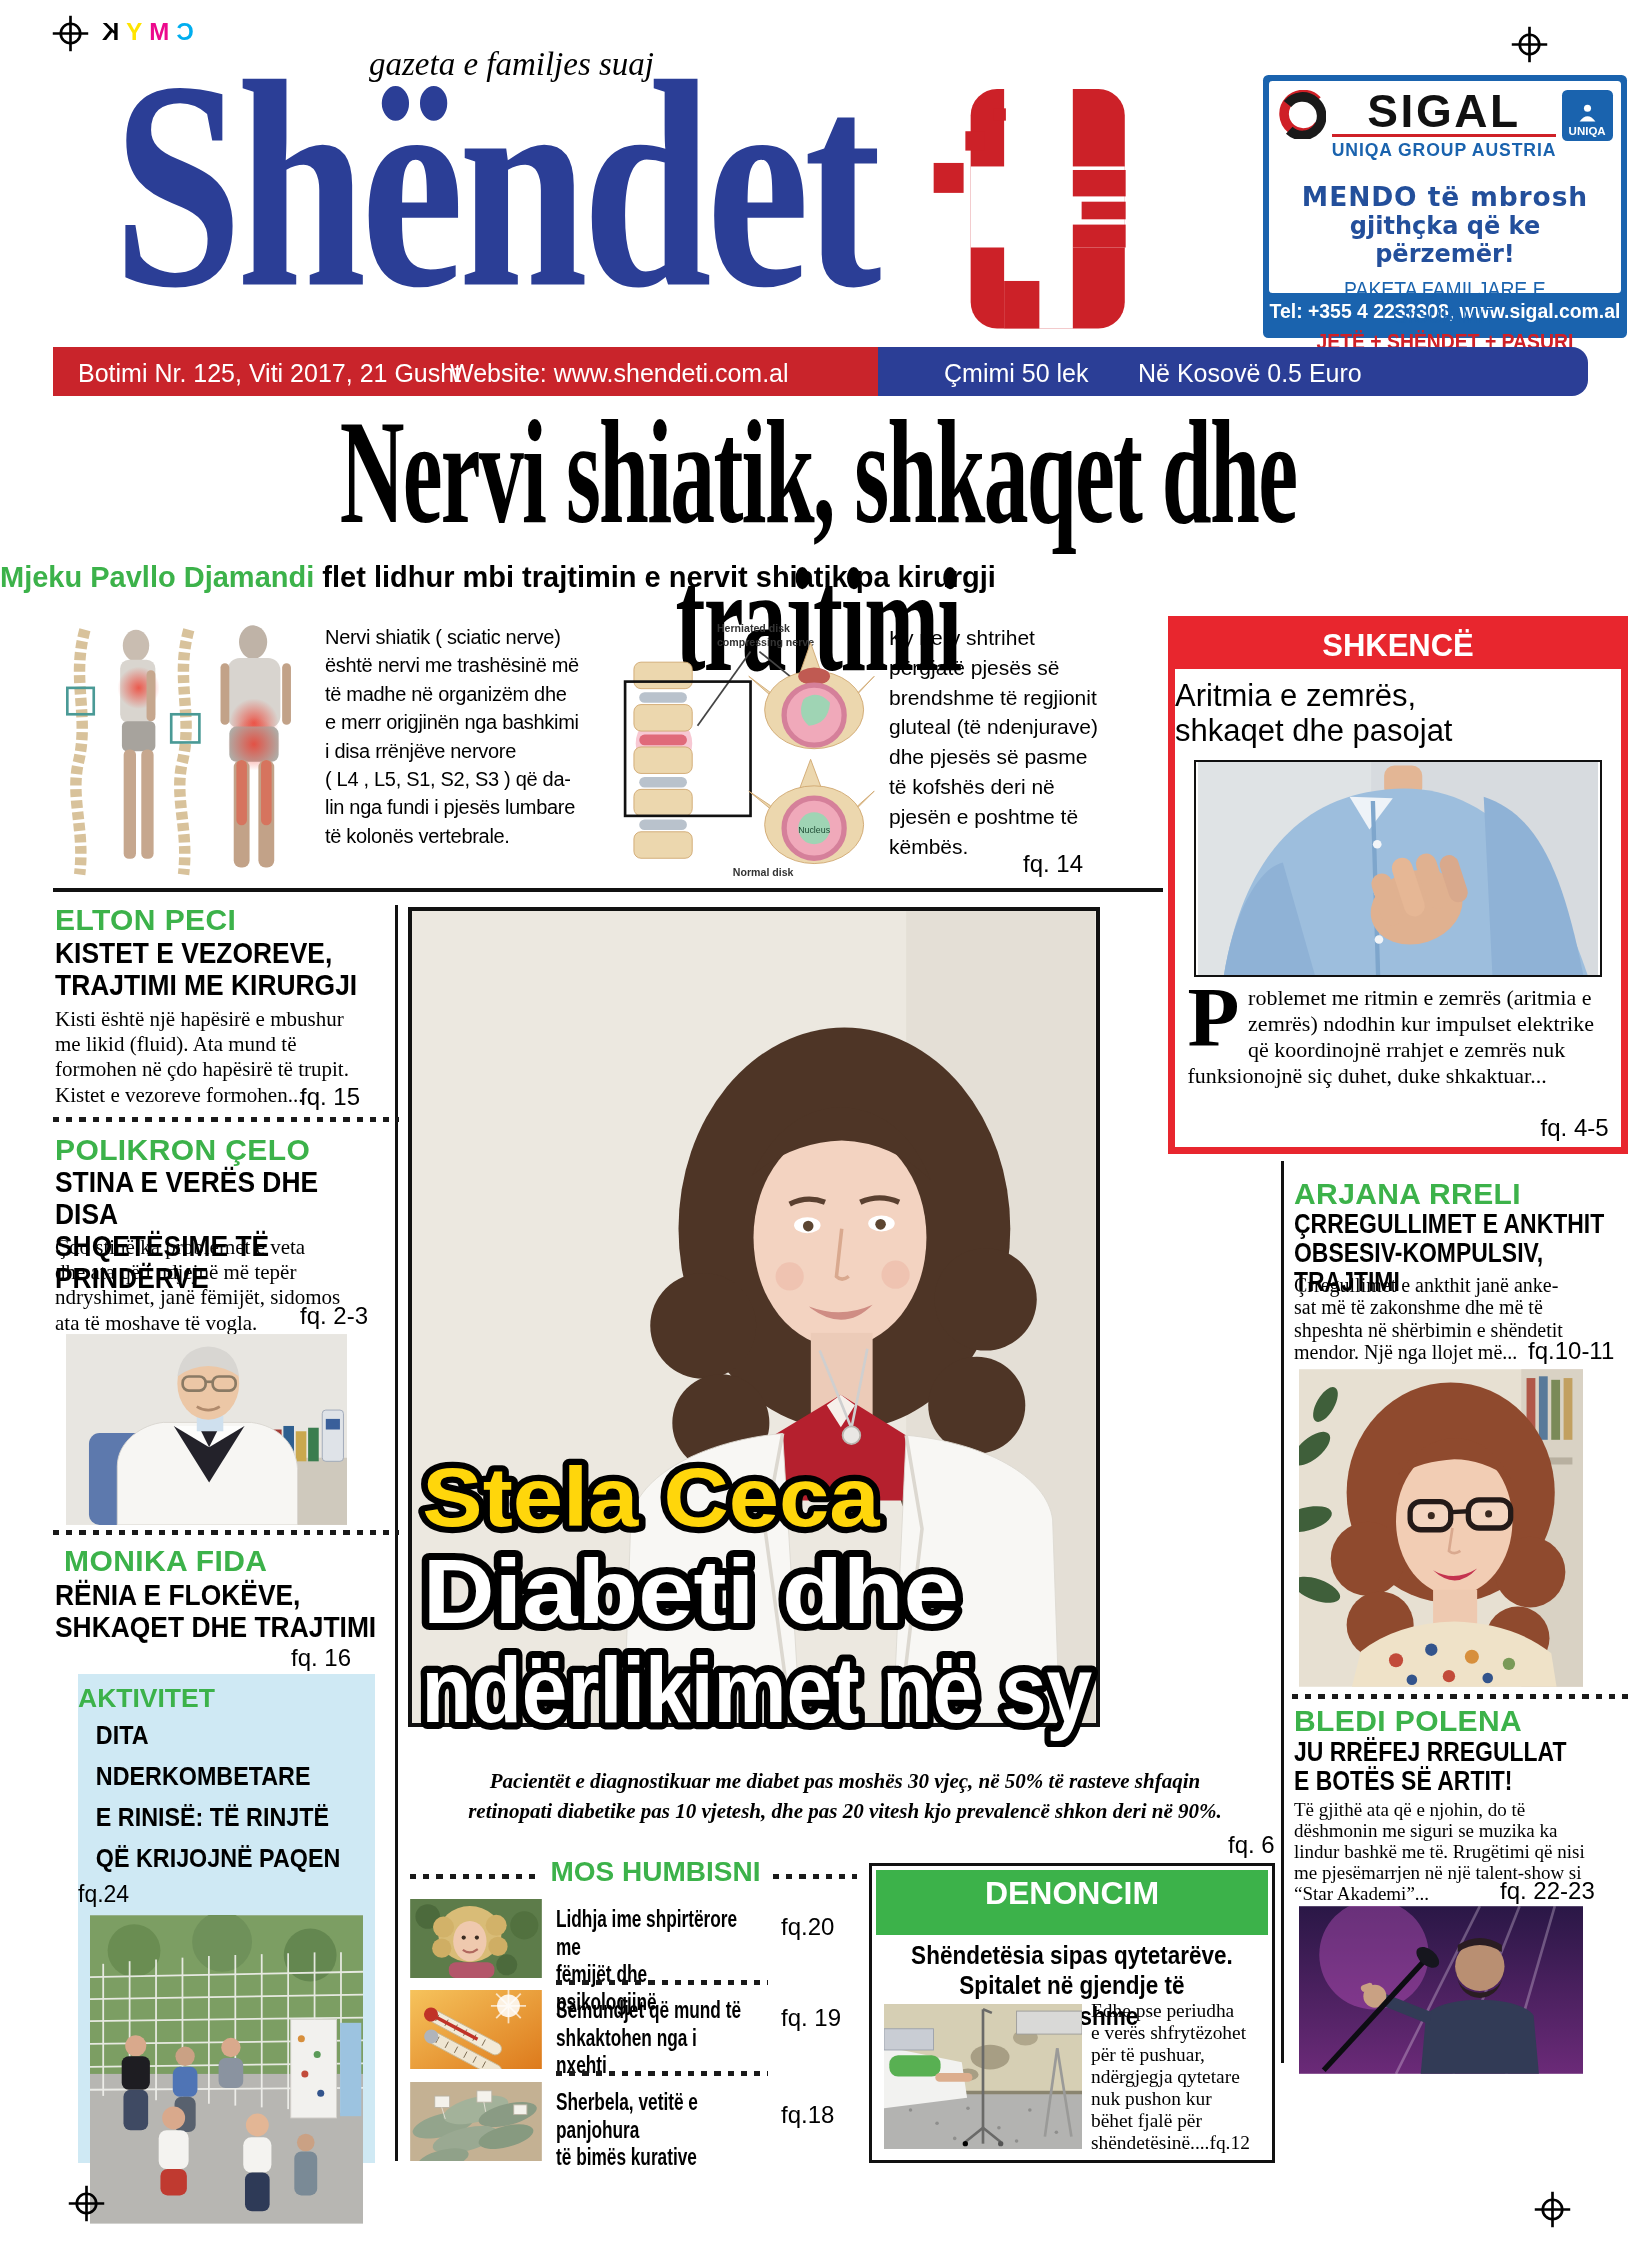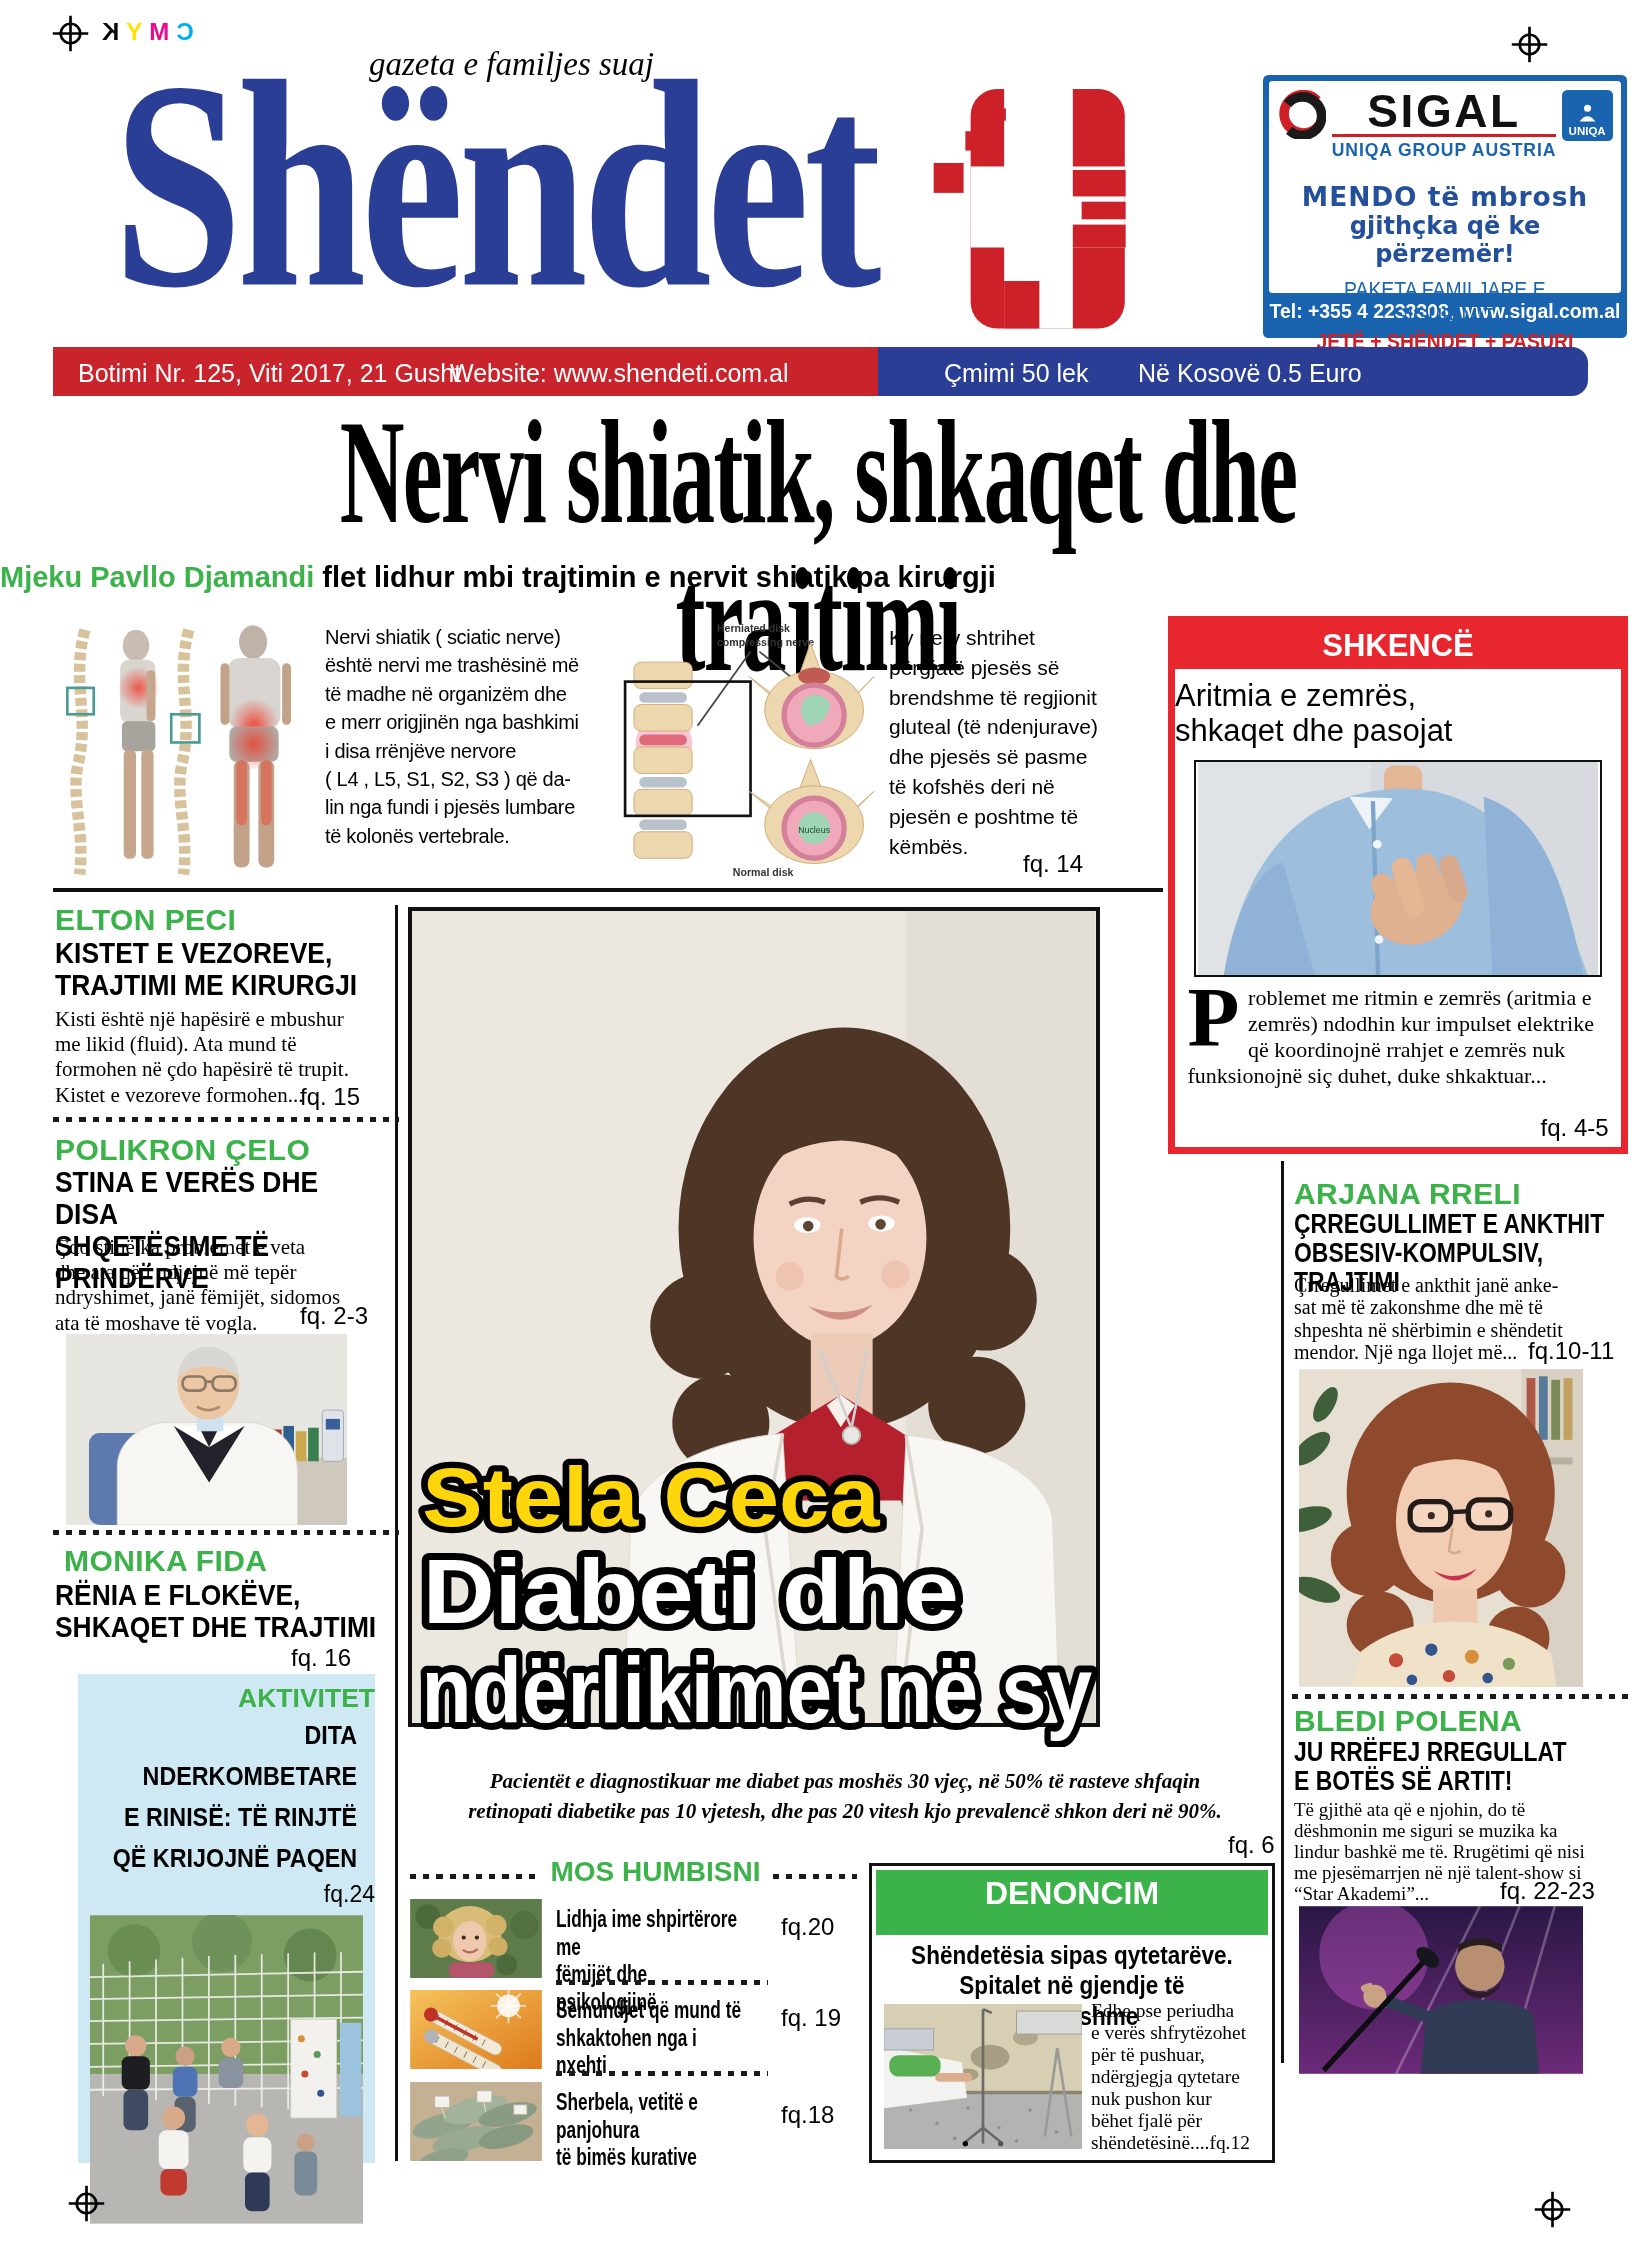--- a/index.html
+++ b/index.html
@@ -280,21 +280,21 @@
     <line x1="158" y1="54" x2="166" y2="54" stroke="#8a7a64" stroke-width="3"></line>
     <path d="M148 82 Q161 90 174 82" stroke="#b08a6c" stroke-width="3" fill="none"></path>
   </svg>
   <div class="abs dots" style="left:53px;top:1530px;width:346px"></div>
 
   <div class="abs author" style="left:64px;top:1544px">MONIKA FIDA</div>
   <div class="abs sec-title pre" style="left:55px;top:1579px;width:371px"><span class="cond pre">RËNIA E FLOKËVE,
 SHKAQET DHE TRAJTIMI</span></div>
   <div class="abs pgref" style="left:291px;top:1644px">fq. 16</div>
 
-  <div class="abs" style="left:78px;top:1674px;width:297px;height:489px;background:var(--lblue);text-align:right">
+  <div class="abs" style="left:78px;top:1674px;width:297px;height:489px;background:var(--lblue);text-align:left">
     <div style="font-size:26.5px;font-weight:bold;color:var(--green);margin-top:8.8px">AKTIVITET</div>
     <div class="pre" style="font-size:26.5px;font-weight:bold;line-height:1.55;margin-top:1px"><span class="condc pre">DITA NDERKOMBETARE
 E RINISË: TË RINJTË
 QË KRIJOJNË PAQEN</span></div>
     <div style="font-size:23px;margin-top:1.8px">fq.24</div>
     <svg style="display:block;margin:7px auto 0 auto" width="273" height="309" viewBox="0 0 310 350">
       <rect width="310" height="350" fill="#b7b6b2"></rect>
       <rect width="310" height="180" fill="#7c9e63"></rect>
       <circle cx="50" cy="40" r="30" fill="#6a8d52"></circle>
         <circle cx="150" cy="30" r="34" fill="#6f915a"></circle>

